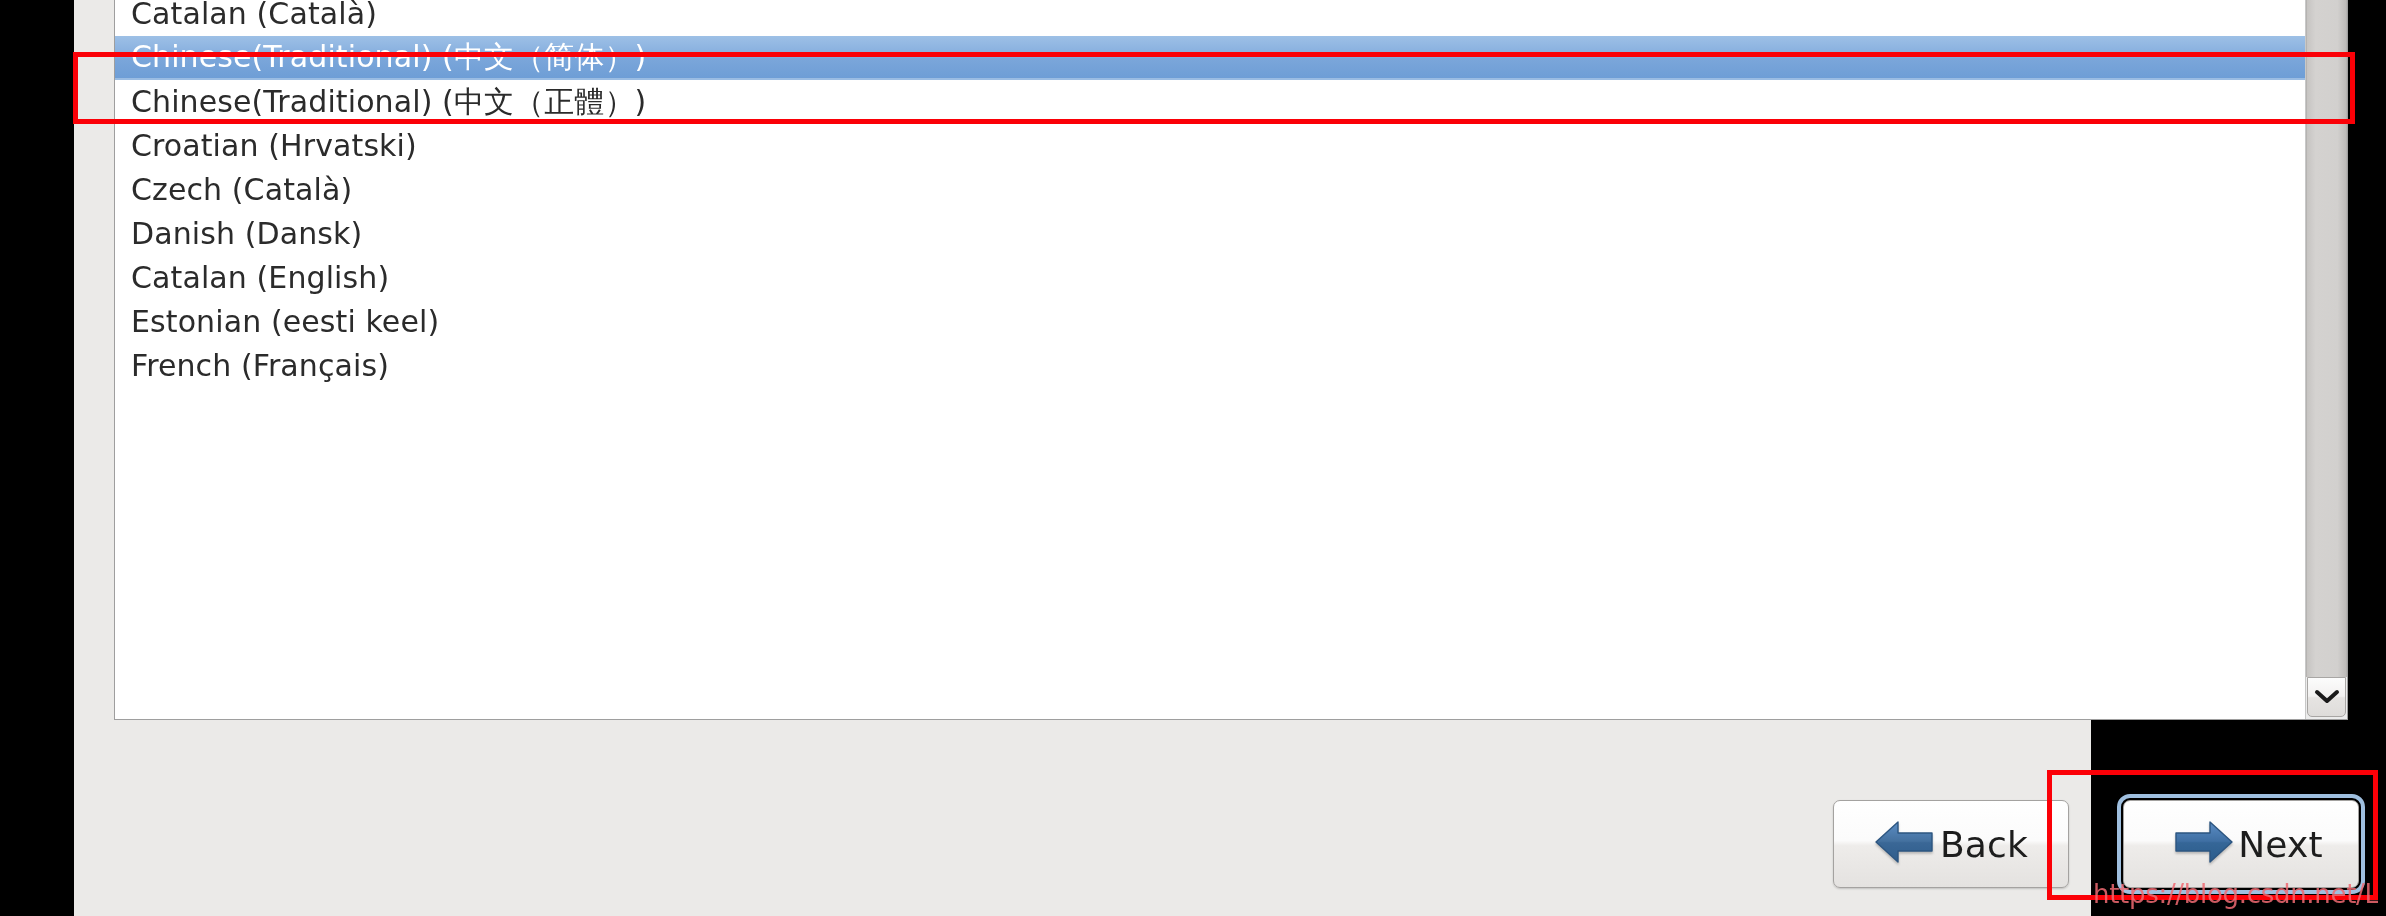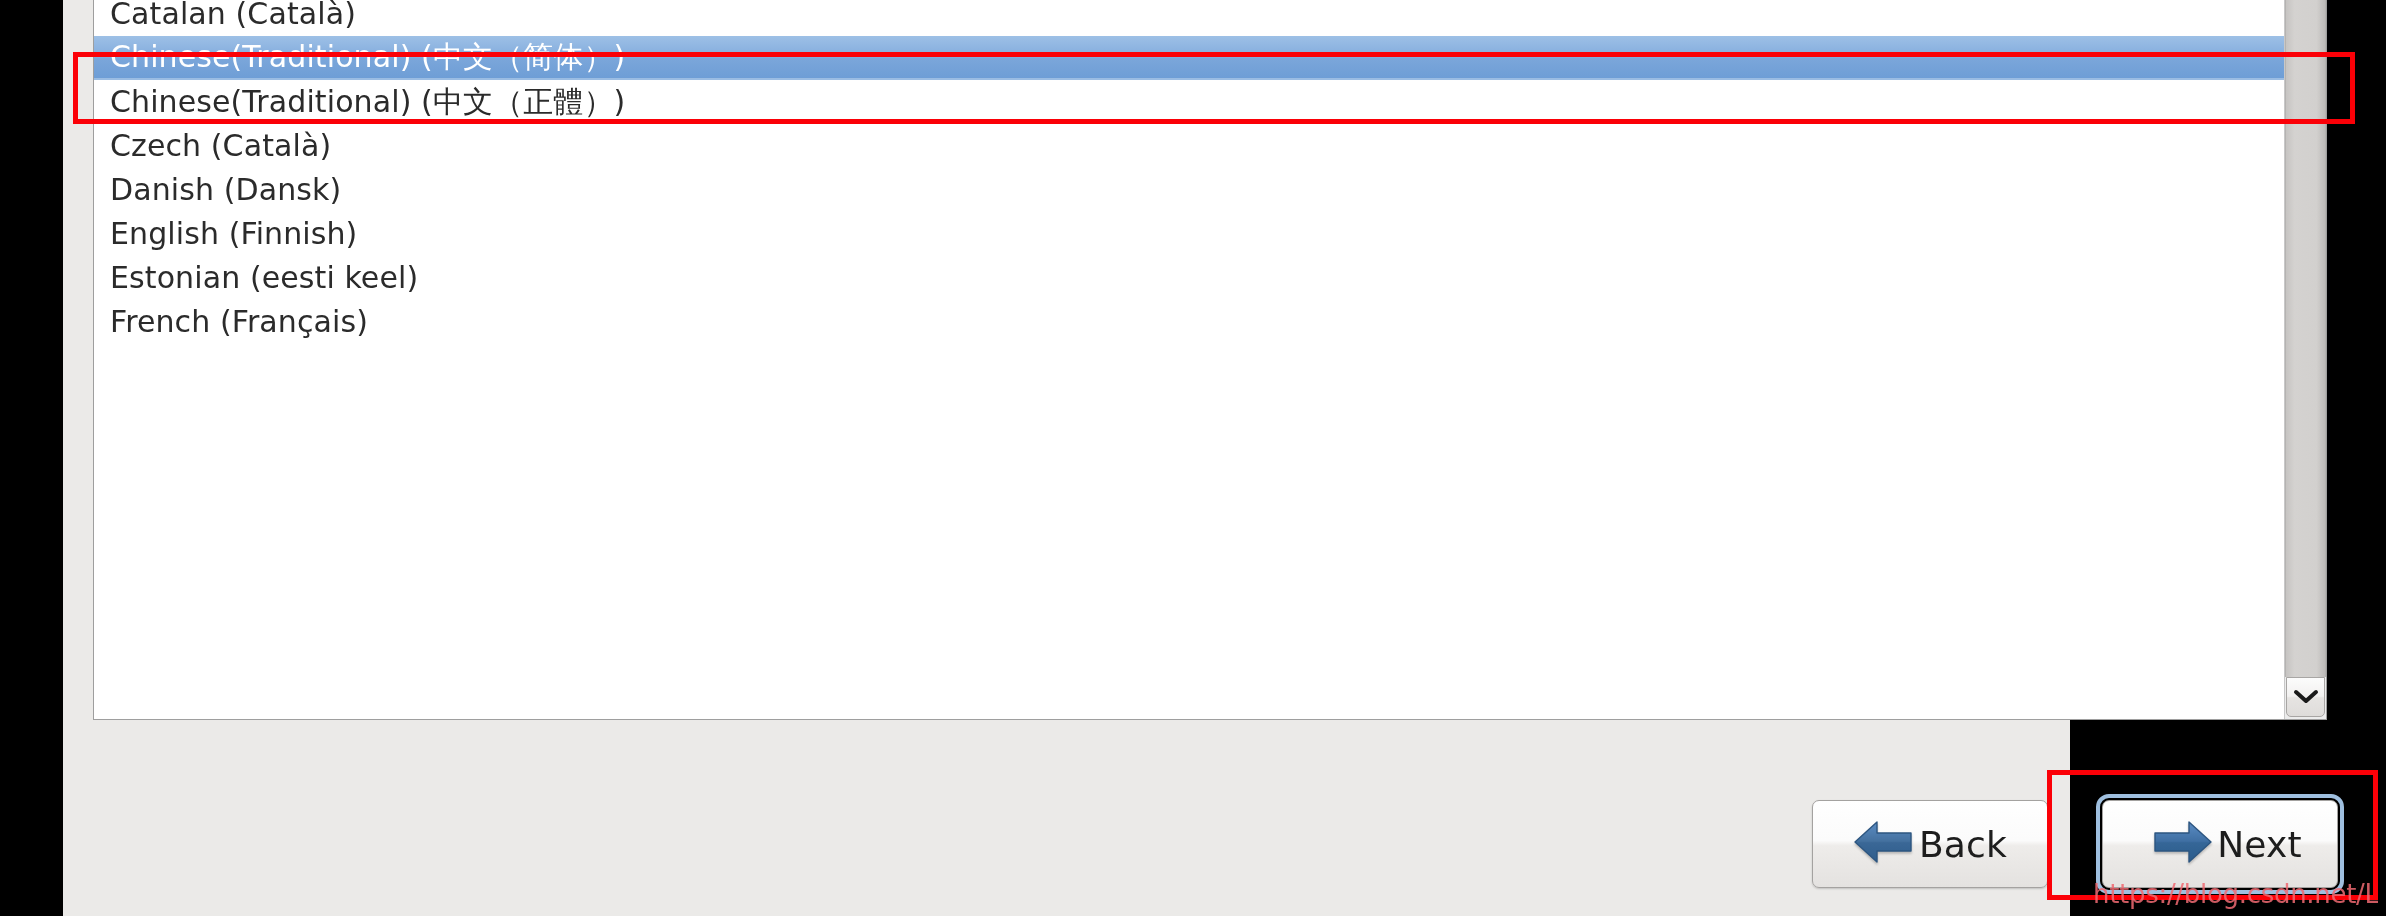--- a/index.html
+++ b/index.html
@@ -32,21 +32,21 @@
     position: absolute;
     left: 2378px; top: 0;
     width: 8px; height: 916px;
     background: #000000;
     z-index: 40;
   }
 
   
   #dialog {
     position: absolute;
-    left: 53px; top: 0;
+    left: 74px; top: 0;
     width: 2017px; height: 916px;
     background: #ebeae8;
   }
 
   
   #listbox {
     position: absolute;
     left: 40px;           
     top: -8px;
     width: 2234px;
@@ -183,27 +183,28 @@
     <div id="listbox">
 
       <div id="list-viewport">
 
         <div class="list-row">Catalan (Català)</div>
 
         <div class="list-row selected">Chinese(Traditional) (中文（简体）)</div>
 
         <div class="list-row">Chinese(Traditional) (中文（正體）)</div>
 
+        <div class="list-row">Croatian (Hrvatski)</div>
 
         <div class="list-row">Czech (Català)</div>
 
         <div class="list-row">Danish (Dansk)</div>
 
 
-        <div class="list-row">English (Finnish)</div>
+        <div class="list-row">Catalan (English)</div>
 
         <div class="list-row">Estonian (eesti keel)</div>
 
 
         <div class="list-row">French (Français)</div>
 
       </div>
 
       <div id="scrollbar">
         <div id="sb-track"></div>

